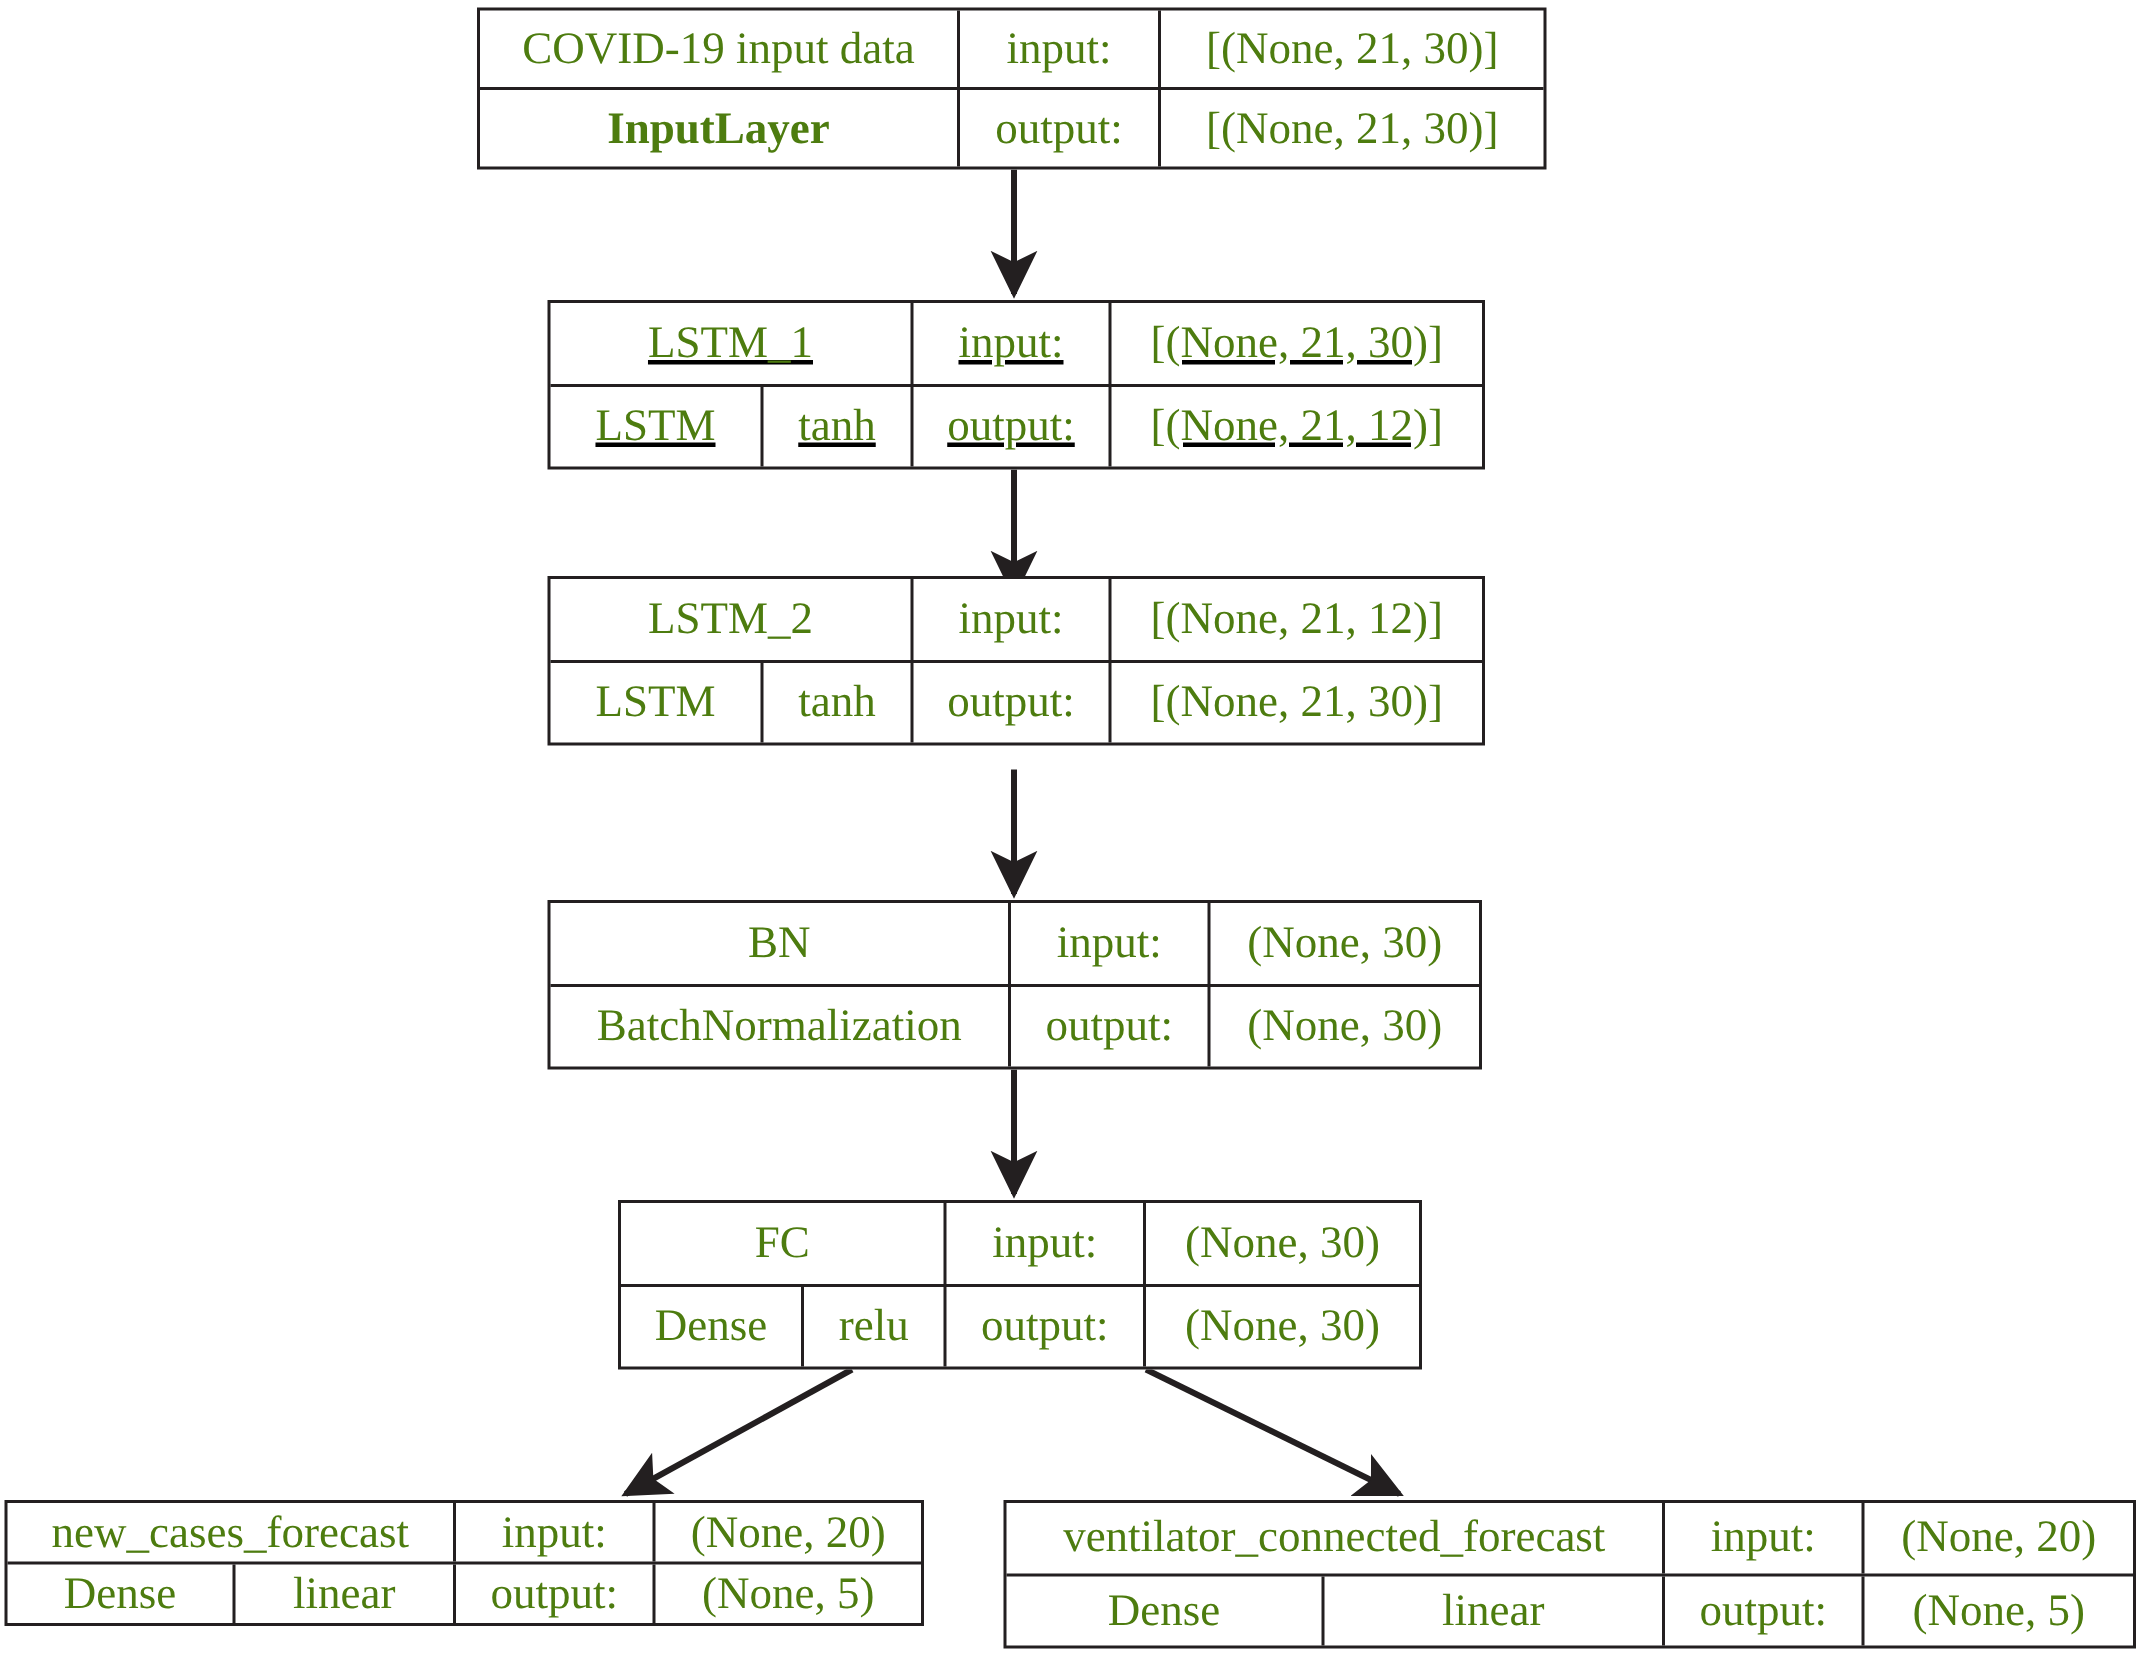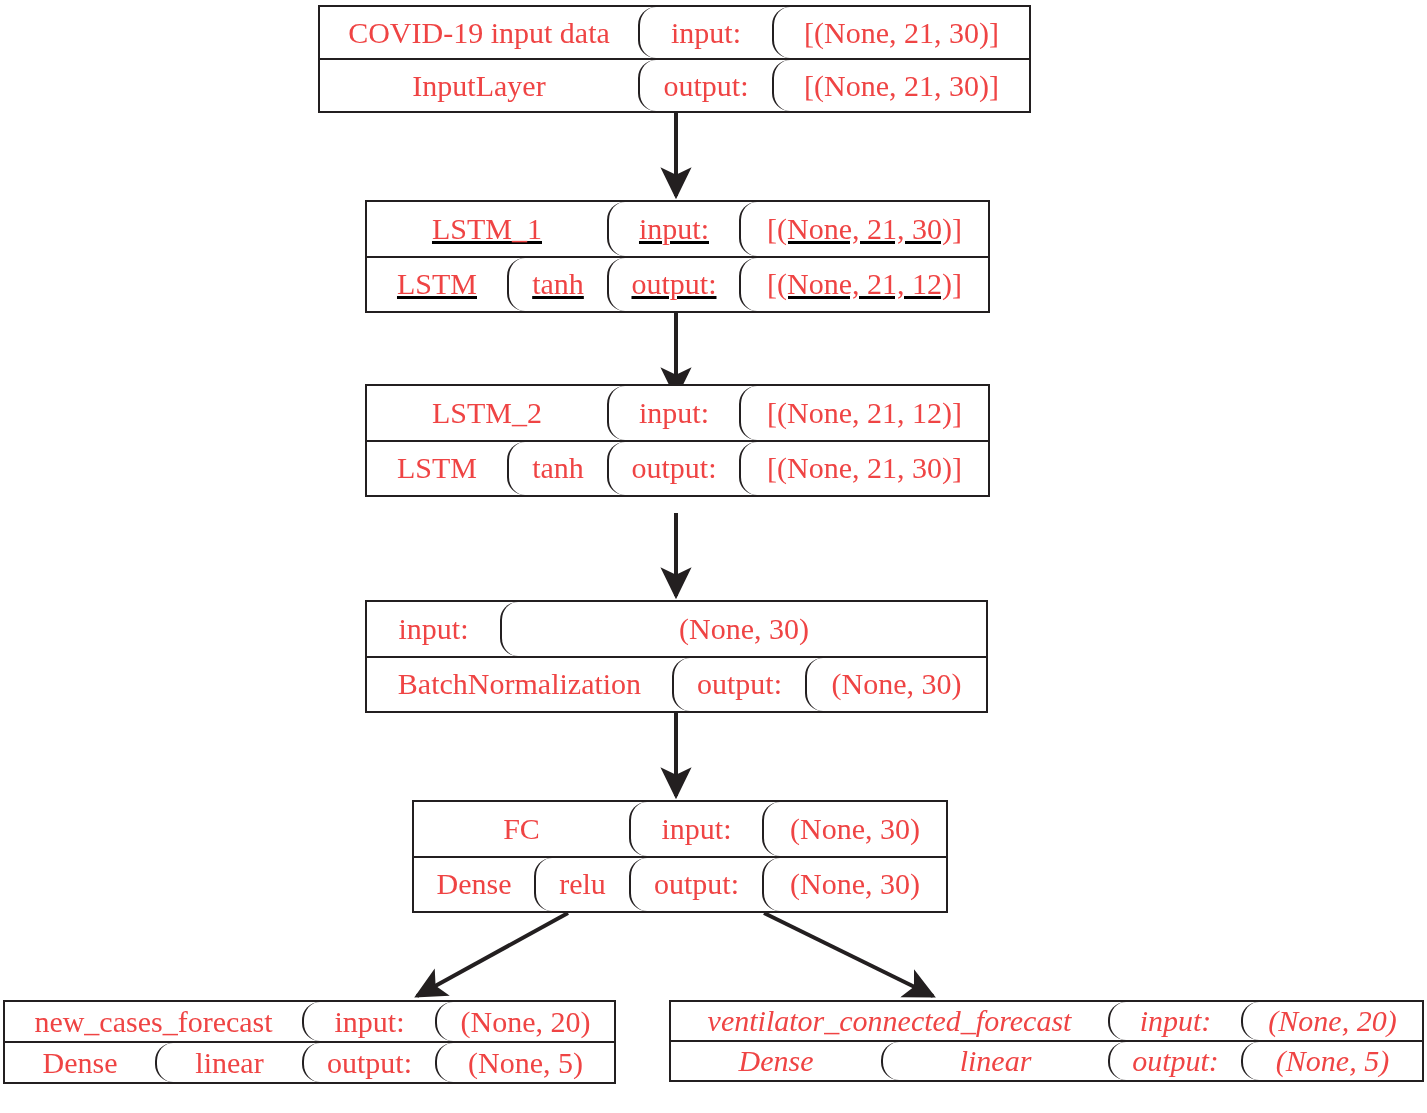--- a/index.html
+++ b/index.html
@@ -33,24 +33,23 @@
     border-bottom: 2.5px solid #231f20;
   }
   .cell {
     display: flex;
     align-items: center;
     justify-content: center;
     box-sizing: border-box;
     white-space: nowrap;
     font-size: 30px;
     line-height: 1;
-    color: #ef4444;
+    color: #4d7c0f;
     padding: 0 6px;
     overflow: hidden;
-    border-radius: 18px;
   }
   .cell + .cell {
     border-left: 2.5px solid #231f20;
   }
   
   .namecell  { }
   .actcell   { }
   .labelcell { }
   .shapecell { }
 
@@ -85,21 +84,21 @@
     </g>
   </svg>
 
   <div class="node" style="left:318px; top:5px; width:713px; height:108px;">
     <div class="node-row top">
       <div class="cell namecell" style="flex:0 0 318px;">COVID-19 input data</div>
       <div class="cell labelcell" style="flex:0 0 134px;">input:</div>
       <div class="cell shapecell" style="flex:1 1 auto;">[(None, 21, 30)]</div>
     </div>
     <div class="node-row">
-      <div class="cell namecell" style="flex:0 0 318px;">InputLayer</div>
+      <div class="cell namecell" style="flex:0 0 318px;font-weight:bold;">InputLayer</div>
       <div class="cell labelcell" style="flex:0 0 134px;">output:</div>
       <div class="cell shapecell" style="flex:1 1 auto;">[(None, 21, 30)]</div>
     </div>
   </div>
 
   <div class="node" style="left:365px; top:200px; width:625px; height:113px;text-decoration:underline;">
     <div class="node-row top">
       <div class="cell namecell" style="flex:0 0 240px;">LSTM_1</div>
       <div class="cell labelcell" style="flex:0 0 132px;">input:</div>
       <div class="cell shapecell" style="flex:1 1 auto;">[(None, 21, 30)]</div>
@@ -121,20 +120,21 @@
     <div class="node-row">
       <div class="cell namecell" style="flex:0 0 140px;">LSTM</div>
       <div class="cell actcell" style="flex:0 0 100px;">tanh</div>
       <div class="cell labelcell" style="flex:0 0 132px;">output:</div>
       <div class="cell shapecell" style="flex:1 1 auto;">[(None, 21, 30)]</div>
     </div>
   </div>
 
   <div class="node" style="left:365px; top:600px; width:623px; height:113px;">
     <div class="node-row top">
+      <div class="cell namecell" style="flex:0 0 305px;">BN</div>
       <div class="cell labelcell" style="flex:0 0 133px;">input:</div>
       <div class="cell shapecell" style="flex:1 1 auto;">(None, 30)</div>
     </div>
     <div class="node-row">
       <div class="cell namecell" style="flex:0 0 305px;">BatchNormalization</div>
       <div class="cell labelcell" style="flex:0 0 133px;">output:</div>
       <div class="cell shapecell" style="flex:1 1 auto;">(None, 30)</div>
     </div>
   </div>
 
@@ -159,21 +159,21 @@
       <div class="cell shapecell" style="flex:1 1 auto;">(None, 20)</div>
     </div>
     <div class="node-row">
       <div class="cell namecell" style="flex:0 0 150px;">Dense</div>
       <div class="cell actcell" style="flex:0 0 147px;">linear</div>
       <div class="cell labelcell" style="flex:0 0 133px;">output:</div>
       <div class="cell shapecell" style="flex:1 1 auto;">(None, 5)</div>
     </div>
   </div>
 
-  <div class="node" style="left:669px; top:1000px; width:755px; height:82px;font-style:italic;">
+  <div class="node" style="left:669px; top:1000px; width:755px; height:99px;">
     <div class="node-row top">
       <div class="cell namecell" style="flex:0 0 437px;">ventilator_connected_forecast</div>
       <div class="cell labelcell" style="flex:0 0 133px;">input:</div>
       <div class="cell shapecell" style="flex:1 1 auto;">(None, 20)</div>
     </div>
     <div class="node-row">
       <div class="cell namecell" style="flex:0 0 210px;">Dense</div>
       <div class="cell actcell" style="flex:0 0 227px;">linear</div>
       <div class="cell labelcell" style="flex:0 0 133px;">output:</div>
       <div class="cell shapecell" style="flex:1 1 auto;">(None, 5)</div>

